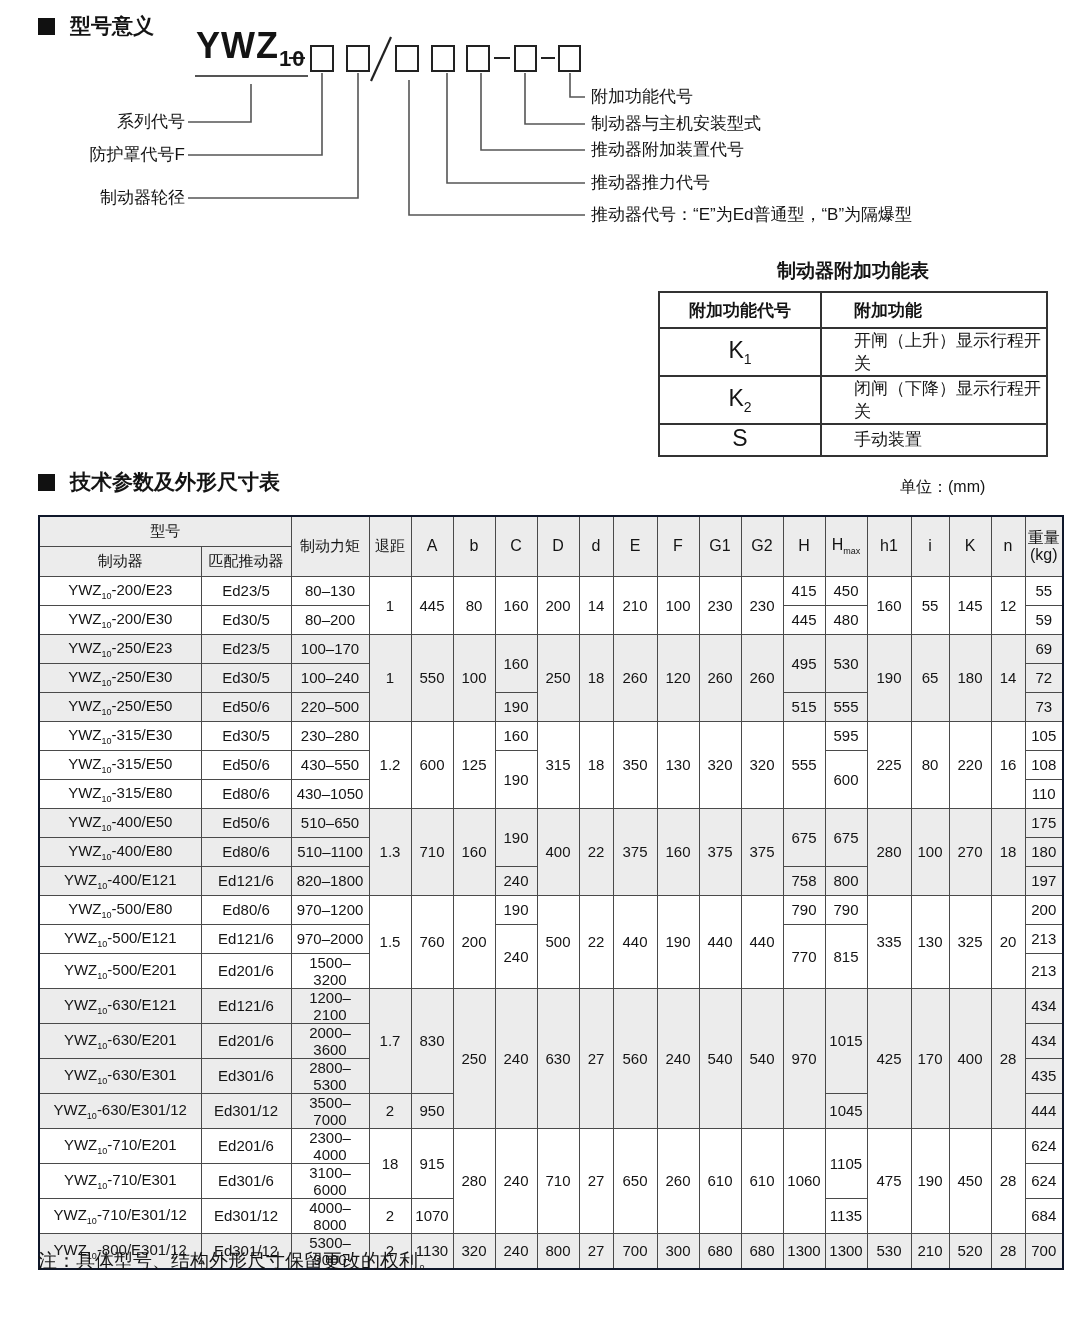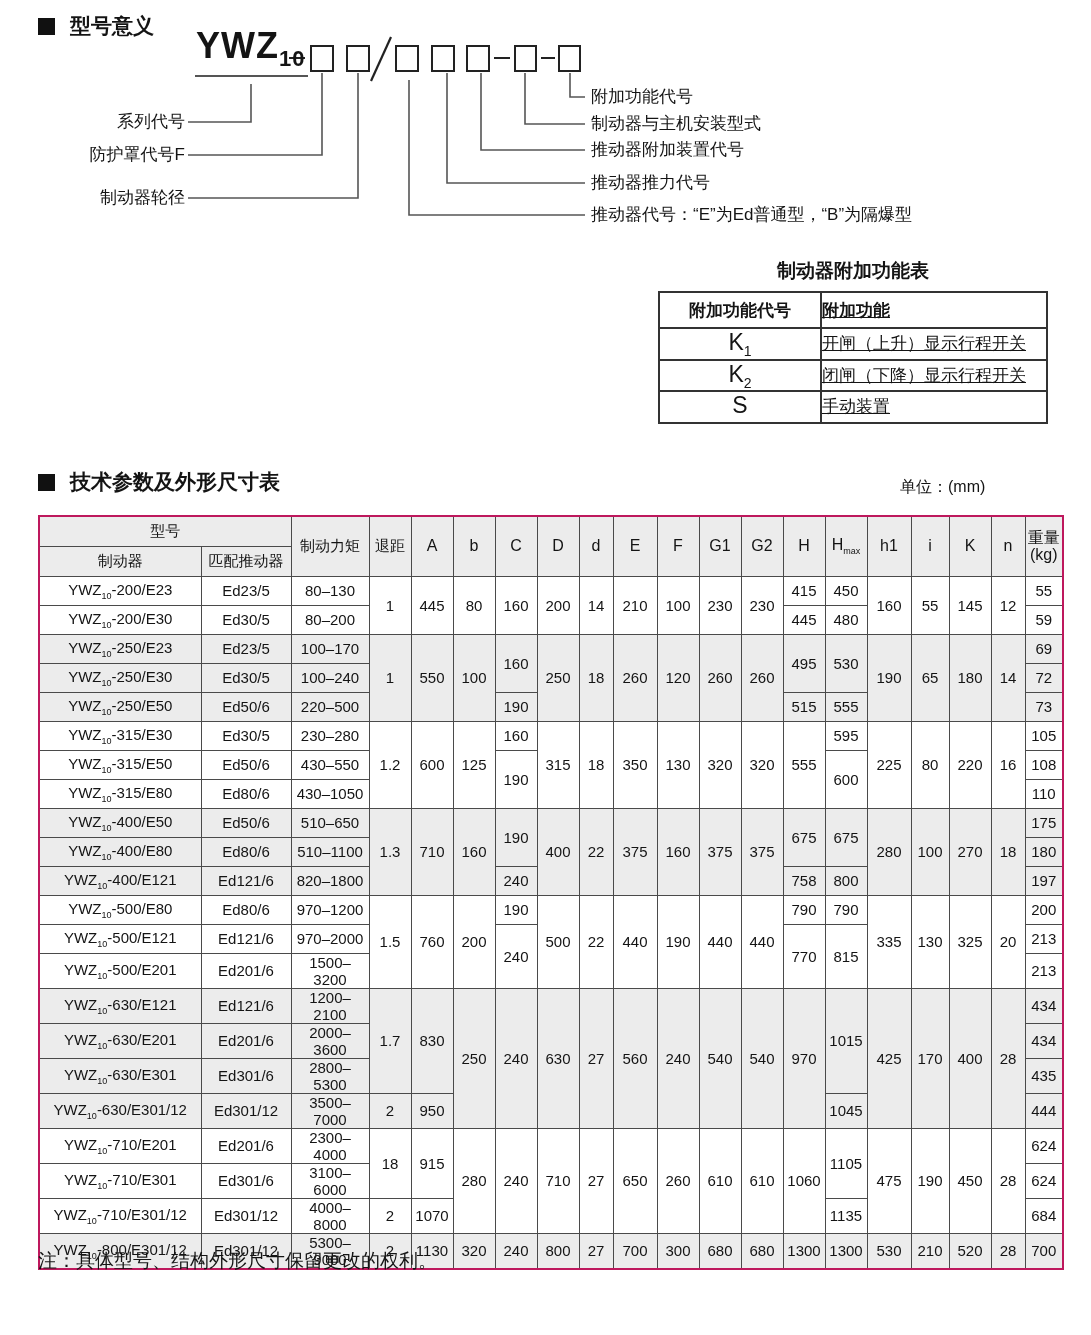--- a/index.html
+++ b/index.html
@@ -21,26 +21,26 @@
 
   
   .fn-title { position:absolute; left:658px; top:258px; width:390px; text-align:center; font-weight:bold; font-size:19px; }
   .fn-table { position:absolute; left:658px; top:291px; width:390px; border-collapse:collapse; border:2px solid #333; }
   .fn-table th, .fn-table td { border:2px solid #333; }
   .fn-table th { height:36px; font-size:17px; font-weight:bold; }
   .fn-table td { height:20px; }
   .fn-code { width:162px; text-align:center; }
   td.fn-code { font-size:23px; }
   td.fn-code sub { font-size:14px; }
-  .fn-func { text-align:left; padding-left:0; font-size:17px;text-decoration:underline; }
+  .fn-func { text-align:left; padding-left:32px; font-size:17px; }
 
   .unit-label { position:absolute; left:900px; top:477px; font-size:16px; }
 
   
-  .spec-table { position:absolute; left:38px; top:515px; width:1024px; border-collapse:collapse; table-layout:fixed; border:2px solid #be185d; }
+  .spec-table { position:absolute; left:38px; top:515px; width:1024px; border-collapse:collapse; table-layout:fixed; border:2px solid #0f172a; }
   .spec-table th, .spec-table td { border:1px solid #4a4a4a; text-align:center; vertical-align:middle; padding:0 1px; overflow:hidden; }
   .spec-table thead th { background:#ececec; font-weight:normal; height:30px; font-size:16px; }
   .spec-table thead th.cjk { font-size:15px; }
   .spec-table td { height:29px; font-size:15px; background:#fff; }
   .spec-table tr.shade td { background:#ececec; }
   .spec-table td sub, .spec-table th sub { font-size:9px; }
   .wt { line-height:1.1; font-size:14px; }
 
   .note { position:absolute; left:38px; top:1248px; font-size:19px; }
 </style>

